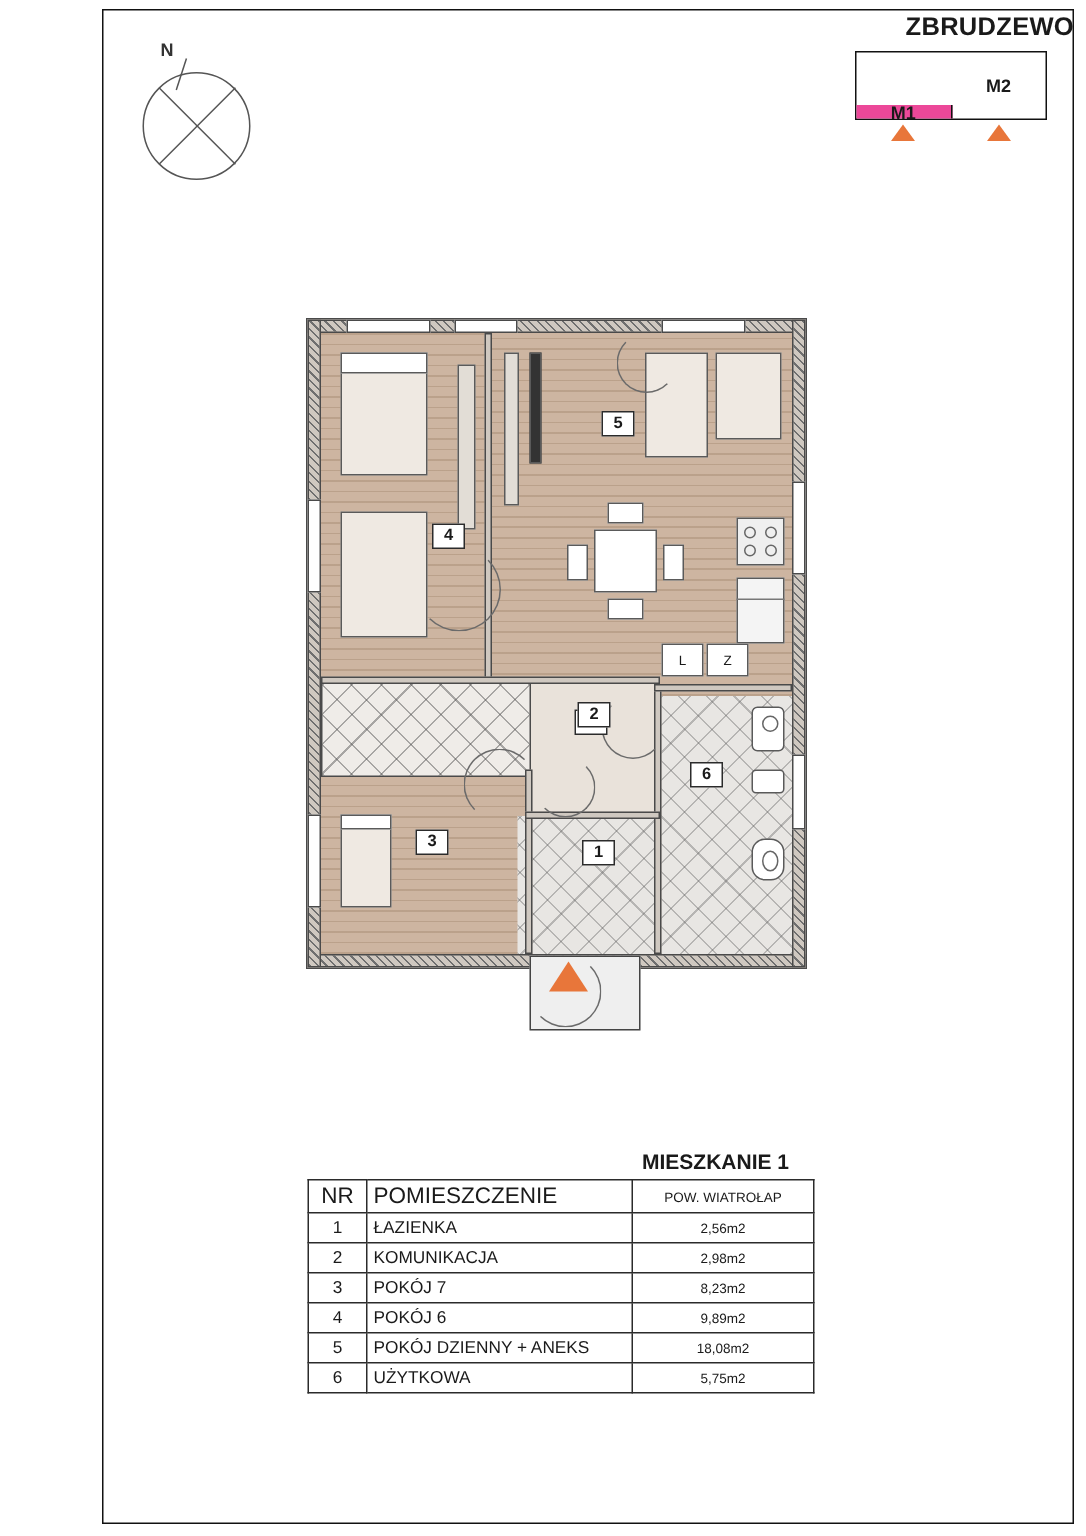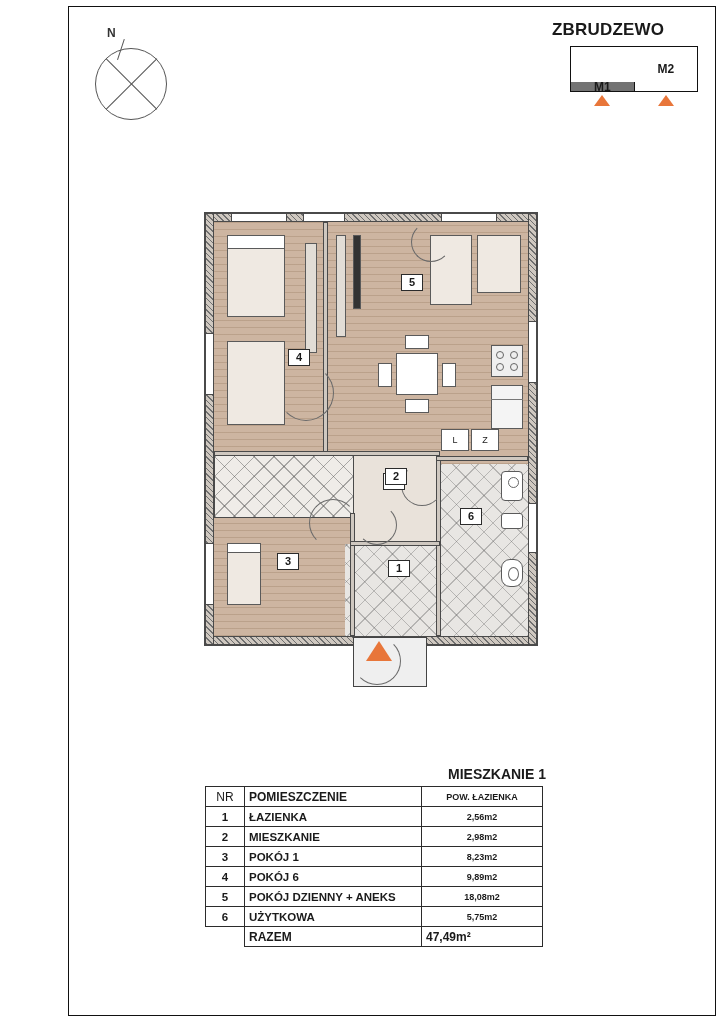--- a/index.html
+++ b/index.html
@@ -15,42 +15,42 @@
     position:absolute;
     left:68px; top:6px;
     width:648px; height:1010px;
     border:1.4px solid #111;
     box-sizing:border-box;
   }
 
   
   .title-block{
     position:absolute;
-    right:8px; top:20px;
+    right:8px; top:8px;
     width:164px;
-    text-align:left;
+    text-align:right;
   }
   .proj-title{
     font-size:17px;font-weight:bold;letter-spacing:.2px;
     padding-bottom:6px;
   }
   .unit-boxes{
     display:flex;
     border:1.4px solid #111;
     height:46px;
     width:128px;
     margin:0 auto;
     box-sizing:border-box;
   }
   .unit-box{
     flex:1;display:flex;align-items:center;justify-content:center;
     font-size:12px;font-weight:bold;
     box-sizing:border-box;
   }
-  .unit-box.sel{background:#737373;border-right:1.4px solid #111;margin-top:35px;}
+  .unit-box.sel{background:#ec4899;border-right:1.4px solid #111;margin-top:35px;}
   .arrow-row{
     width:128px;margin:3px auto 0;
     display:flex;
   }
   .arrow-cell{flex:1;display:flex;justify-content:center;}
   .tri{
     width:0;height:0;
     border-left:8px solid transparent;
     border-right:8px solid transparent;
     border-bottom:11px solid #e8763a;
@@ -146,40 +146,40 @@
   .entry-tri{
     position:absolute;width:0;height:0;
     border-left:13px solid transparent;
     border-right:13px solid transparent;
     border-bottom:20px solid #e8763a;
   }
 
   
   .apt-label{
     position:absolute;
-    left:448px;top:766px;
+    left:428px;top:766px;
     font-size:14px;font-weight:bold;
   }
   table.schedule{
     position:absolute;
     left:205px; top:786px;
     width:338px;
     border-collapse:collapse;
     font-size:11.5px;
   }
   table.schedule td,table.schedule th{
     border:1px solid #2b2b2b;
     padding:2px 4px;
-    font-weight:bold;
+    font-weight:normal;
     text-align:left;
     height:15px;
   }
   table.schedule .c-nr{width:30px;text-align:center;}
   table.schedule .c-area{width:112px;text-align:center;font-size:9px;}
-  table.schedule thead td{font-size:12px;}
+  table.schedule thead td{font-size:15px;}
   table.schedule thead .c-nr{font-weight:normal;}
   .sum-row td{border:1px solid #2b2b2b;}
   .sum-row .blank{border:none;}
   .sum-label{text-align:right;font-weight:bold;font-size:12px;}
   .sum-val{text-align:center;font-weight:bold;font-size:12px;}
   .corner-mark{
     position:absolute;left:70px;bottom:8px;font-size:7px;color:#444;
   }
 </style>
 </head>
@@ -311,53 +311,48 @@
 <div style="position:absolute;left:401px;top:274px;" class="num">5</div>
 <div style="position:absolute;left:460px;top:508px;" class="num">6</div>
 
 <div class="apt-label">MIESZKANIE 1</div>
 
 <table class="schedule">
   <thead>
     <tr>
       <td class="c-nr">NR</td>
       <td>POMIESZCZENIE</td>
-      <td class="c-area">POW. ŁAZIENKA</td>
+      <td class="c-area">POW. WIATROŁAP</td>
     </tr>
   </thead>
   <tbody>
     <tr>
       <td class="c-nr">1</td>
       <td>ŁAZIENKA</td>
       <td class="c-area">2,56m2</td>
     </tr>
     <tr>
       <td class="c-nr">2</td>
-      <td>MIESZKANIE</td>
+      <td>KOMUNIKACJA</td>
       <td class="c-area">2,98m2</td>
     </tr>
     <tr>
       <td class="c-nr">3</td>
-      <td>POKÓJ 1</td>
+      <td>POKÓJ 7</td>
       <td class="c-area">8,23m2</td>
     </tr>
     <tr>
       <td class="c-nr">4</td>
       <td>POKÓJ 6</td>
       <td class="c-area">9,89m2</td>
     </tr>
     <tr>
       <td class="c-nr">5</td>
       <td>POKÓJ DZIENNY + ANEKS</td>
       <td class="c-area">18,08m2</td>
     </tr>
     <tr>
       <td class="c-nr">6</td>
       <td>UŻYTKOWA</td>
       <td class="c-area">5,75m2</td>
     </tr>
-    <tr class="sum-row">
-      <td class="blank"></td>
-      <td class="sum-label">RAZEM</td>
-      <td class="sum-val">47,49m²</td>
-    </tr>
   </tbody>
 </table>
 
 </body></html>

